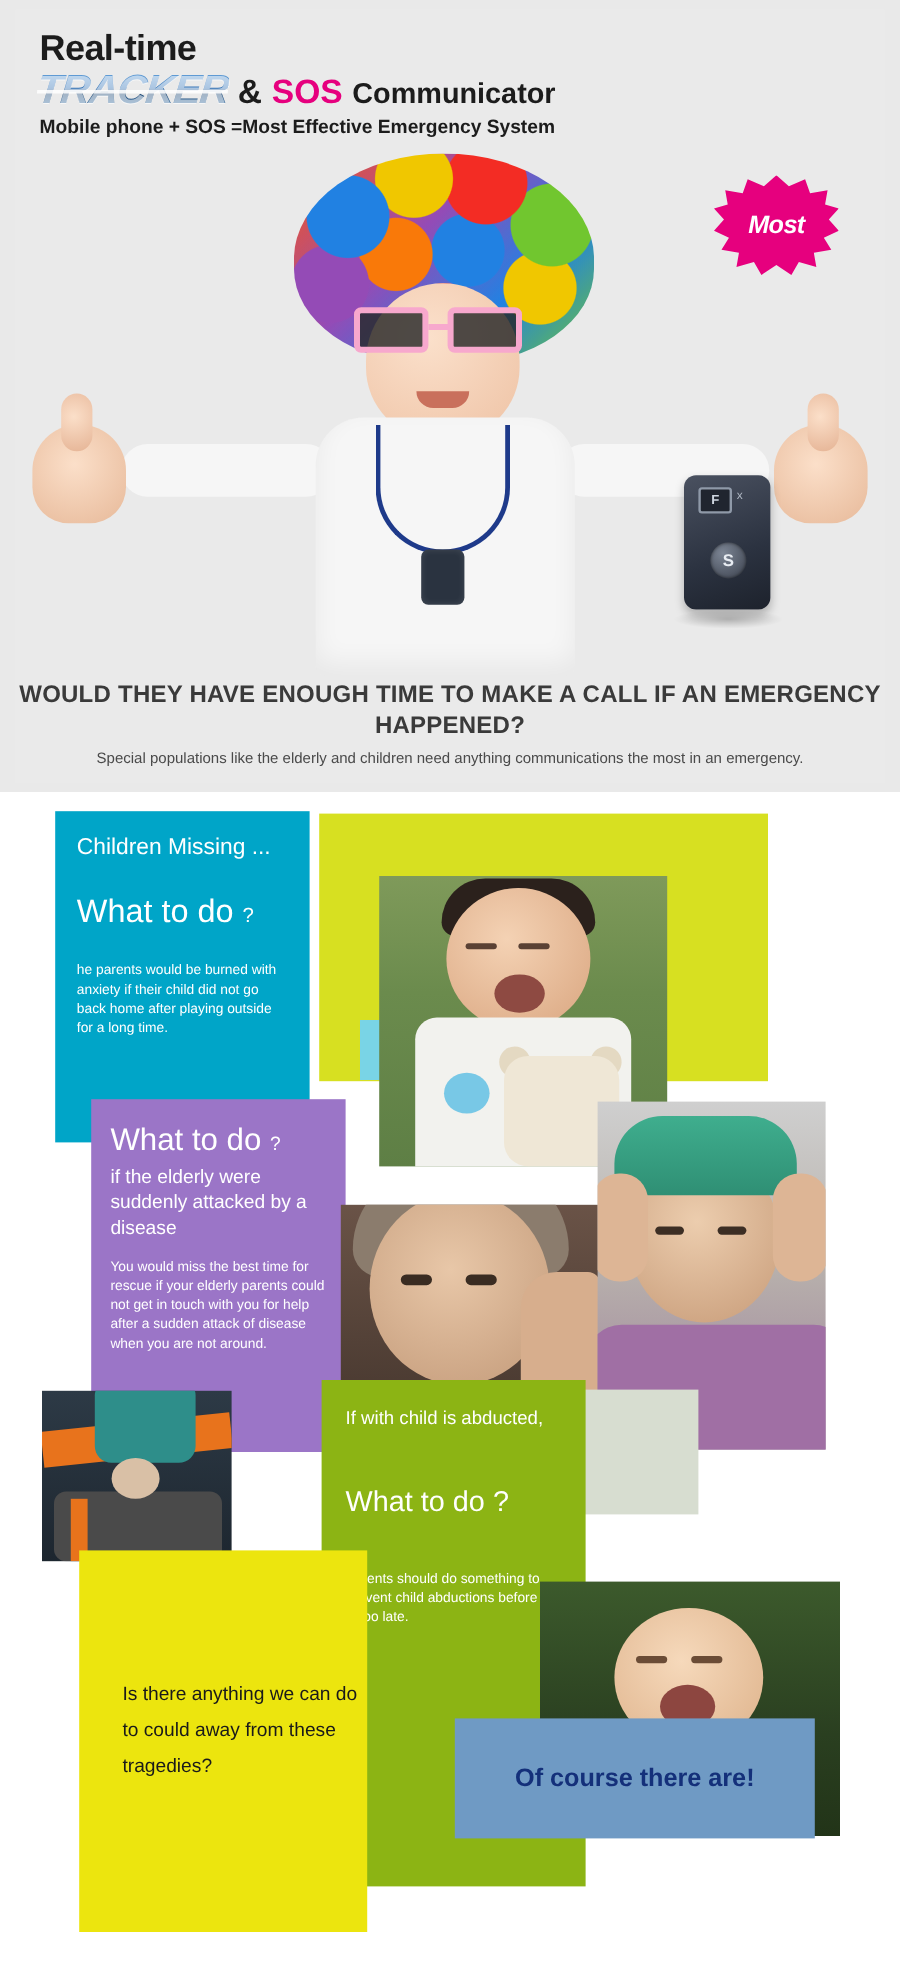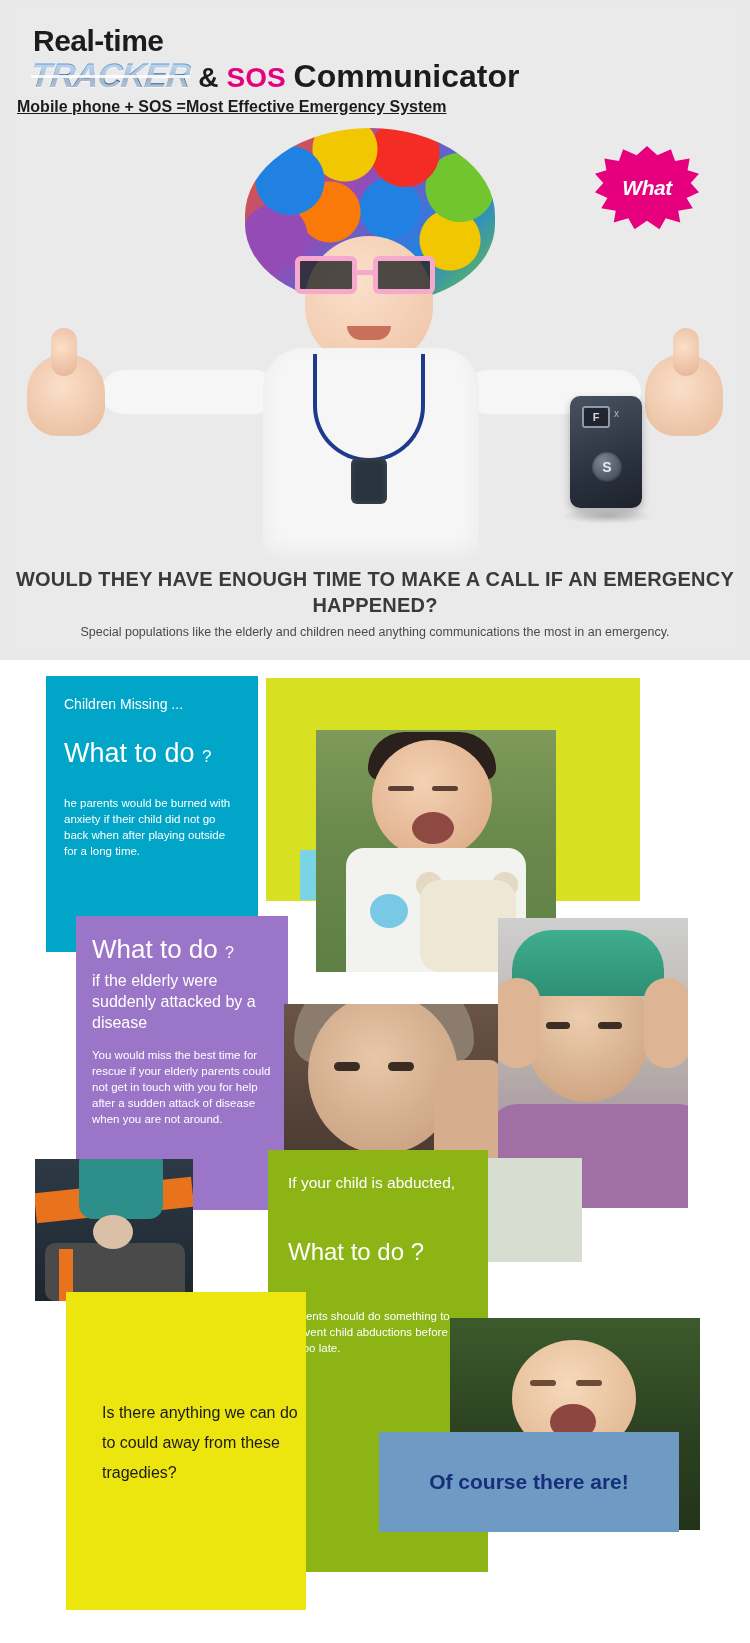--- a/index.html
+++ b/index.html
@@ -69,32 +69,31 @@
     color: #1c1c1c;
     margin-left: 8px;
   }
   .sos-word {
     font-size: 28px;
     font-weight: bold;
     color: #e6007e;
     margin-left: 8px;
   }
   .comm-word {
-    font-size: 32px;
+    font-size: 24px;
     font-weight: bold;
     color: #1c1c1c;
     margin-left: 8px;
   }
   .headline-3 {
     position: absolute;
-    left: 4px; top: 90px;
+    left: 20px; top: 90px;
     font-size: 16px;
     font-weight: bold;
     color: #1c1c1c;
-    text-decoration: underline;
   }
 
   
   .kid-scene {
     position: absolute;
     left: 0; top: 110px;
     width: 724px; height: 440px;
   }
   .afro {
     position: absolute;
@@ -319,21 +318,21 @@
   }
   
   .blk-teal {
     left: 46px; top: 16px;
     width: 212px; height: 276px;
     background: #00a5c8;
     color: #ffffff;
     padding: 20px 18px;
   }
   .teal-title {
-    font-size: 14px;
+    font-size: 19px;
     margin-bottom: 26px;
     font-weight: normal;
   }
   .teal-what {
     font-size: 27px;
     font-weight: normal;
     margin-bottom: 26px;
   }
   .teal-what .qm { font-size: 17px; }
   .teal-body {
@@ -666,21 +665,21 @@
       </div>
       <div class="hand right">
         <div class="thumb"></div>
       </div>
       <div class="lanyard"></div>
       <div class="pendant"></div>
     </div>
 
     <div class="quick-burst">
       <div class="burst-shape"></div>
-      <div class="burst-text">What</div>
+      <div class="burst-text">Most</div>
     </div>
 
     <div class="device">
       <div class="device-screen">F</div>
       <div class="device-x">x</div>
       <div class="device-btn">S</div>
     </div>
     <div class="device-shadow"></div>
 
     <div class="hero-q1">WOULD THEY HAVE ENOUGH TIME TO MAKE A CALL IF AN EMERGENCY HAPPENED?</div>
@@ -691,21 +690,21 @@
 <div class="collage">
 
   <div class="block blk-yellowgreen-1"></div>
 
   <div class="block blk-teal">
     <div class="teal-title">Children Missing ...</div>
     <div class="teal-what">
       <span>What to do</span>
       <span class="qm">?</span>
     </div>
-    <div class="teal-body">he parents would be burned with anxiety if their child did not go back when after playing outside for a long time.</div>
+    <div class="teal-body">he parents would be burned with anxiety if their child did not go back home after playing outside for a long time.</div>
   </div>
 
   <div class="block blk-teal-accent"></div>
 
   <div class="block photo-boy">
     <div class="boy-hair"></div>
     <div class="boy-head"></div>
     <div class="boy-eye l"></div>
     <div class="boy-eye r"></div>
     <div class="boy-mouth"></div>
@@ -747,21 +746,21 @@
 
   <div class="block photo-stretcher">
     <div class="st-orange"></div>
     <div class="st-teal"></div>
     <div class="st-body"></div>
     <div class="st-head"></div>
     <div class="st-strap"></div>
   </div>
 
   <div class="block blk-green">
-    <div class="green-line1">If your child is abducted,</div>
+    <div class="green-line1">If with child is abducted,</div>
     <div class="green-what">What to do ?</div>
     <div class="green-body">Parents should do something to prevent child abductions before it is too late.</div>
   </div>
 
   <div class="block blk-yellow-2">
     <div class="yellow-text">Is there anything we can do to could away from these tragedies?</div>
   </div>
 
   <div class="block photo-baby">
     <div class="bb-head"></div>

